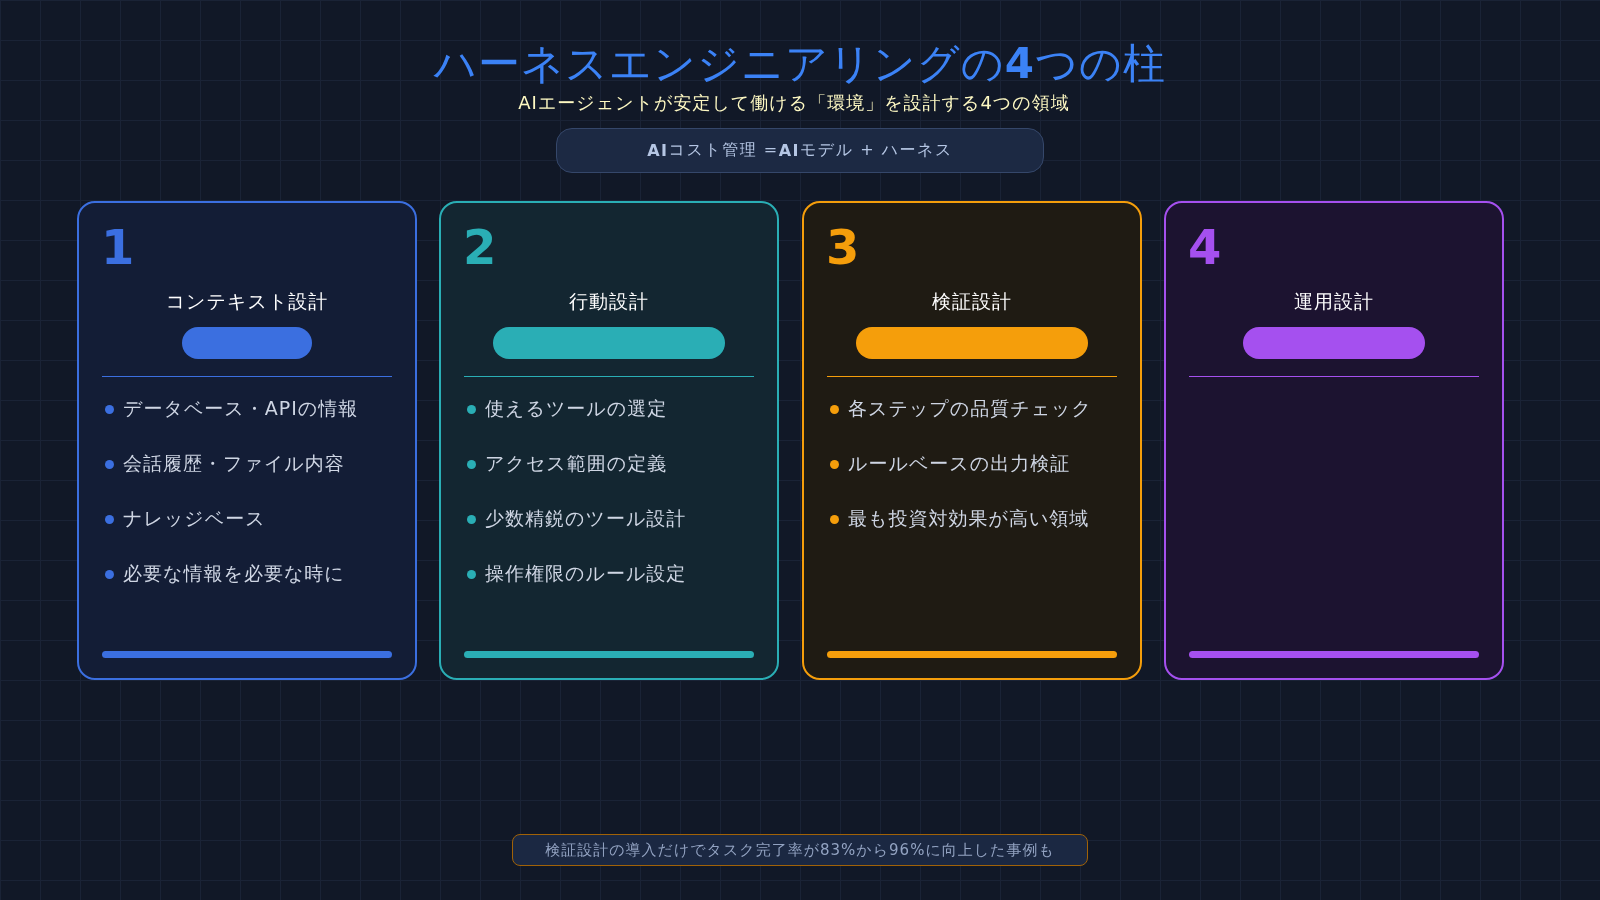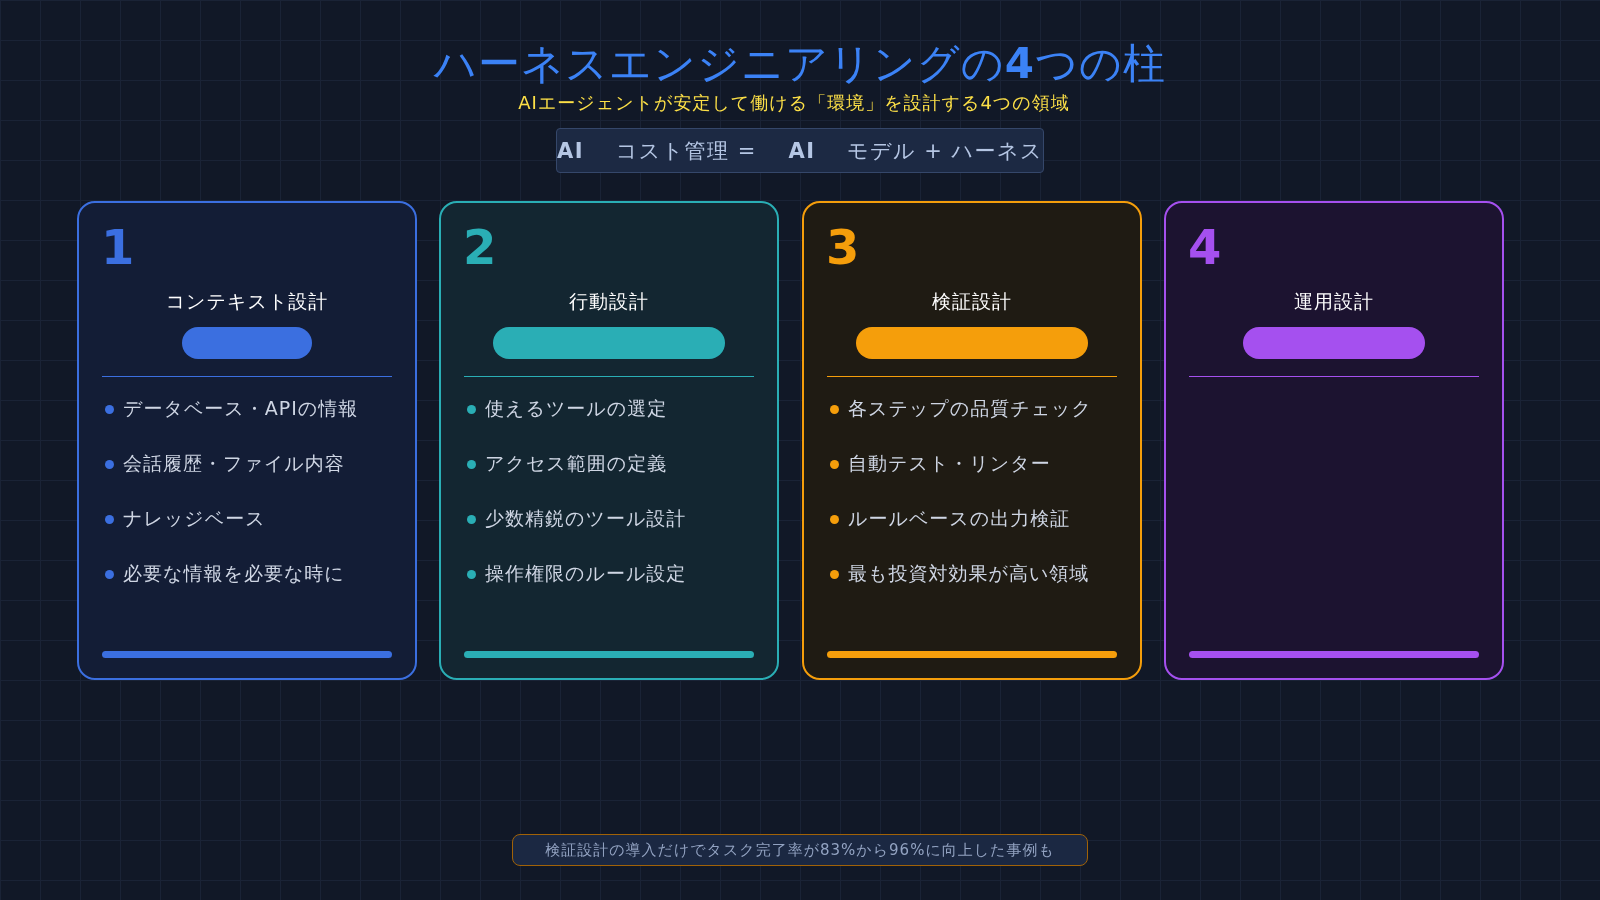--- a/index.html
+++ b/index.html
@@ -15,27 +15,27 @@
     color: #ffffff;
     position: relative;
   }
   .title {
     position: absolute; left: 0; right: 0; top: 36px;
     text-align: center; font-size: 42px; color: #3b82f6; letter-spacing: 1px;
   }
   .title .num { font-weight: bold; }
   .subtitle {
     position: absolute; left: 0; right: 12px; top: 91px;
-    text-align: center; font-size: 18px; color: #fde047; letter-spacing: 1px;
+    text-align: center; font-size: 18px; color: #fef9c3; letter-spacing: 1px;
   }
   .formula {
     position: absolute; left: 556px; top: 128px; width: 488px; height: 45px;
-    background: #1c2943; border: 1px solid #35476a; border-radius: 4px;
-    display: flex; align-items: center; justify-content: space-between;
-    font-size: 21px; color: #b5c6e4; letter-spacing: 1.5px;
+    background: #1c2943; border: 1px solid #35476a; border-radius: 16px;
+    display: flex; align-items: center; justify-content: center;
+    font-size: 16px; color: #b5c6e4; letter-spacing: 1.5px;
   }
   .formula b { font-weight: bold; }
   .card {
     position: absolute; top: 201px; width: 340px; height: 479px;
     border: 2px solid; border-radius: 18px;
   }
   .card .number {
     position: absolute; left: 22px; top: 16px;
     font-size: 48px; font-weight: bold;
   }
@@ -139,24 +139,20 @@
       <div class="name">検証設計</div>
       <div class="pill" style="background:#f59e0b;width:232px"></div>
       <div class="divider" style="background:#f59e0b"></div>
       <ul>
         <li>
           <span class="dot" style="background:#f59e0b"></span>
           <span>各ステップの品質チェック</span>
         </li>
         <li>
           <span class="dot" style="background:#f59e0b"></span>
-          <span>自動テスト・リンター</span>
-        </li>
-        <li>
-          <span class="dot" style="background:#f59e0b"></span>
           <span>ルールベースの出力検証</span>
         </li>
         <li>
           <span class="dot" style="background:#f59e0b"></span>
           <span>最も投資対効果が高い領域</span>
         </li>
       </ul>
       <div class="bar" style="background:#f59e0b"></div>
     </div>
     <div class="card" style="left: 1164px; border-color: rgb(165, 80, 239); background: rgb(28, 19, 48);">

